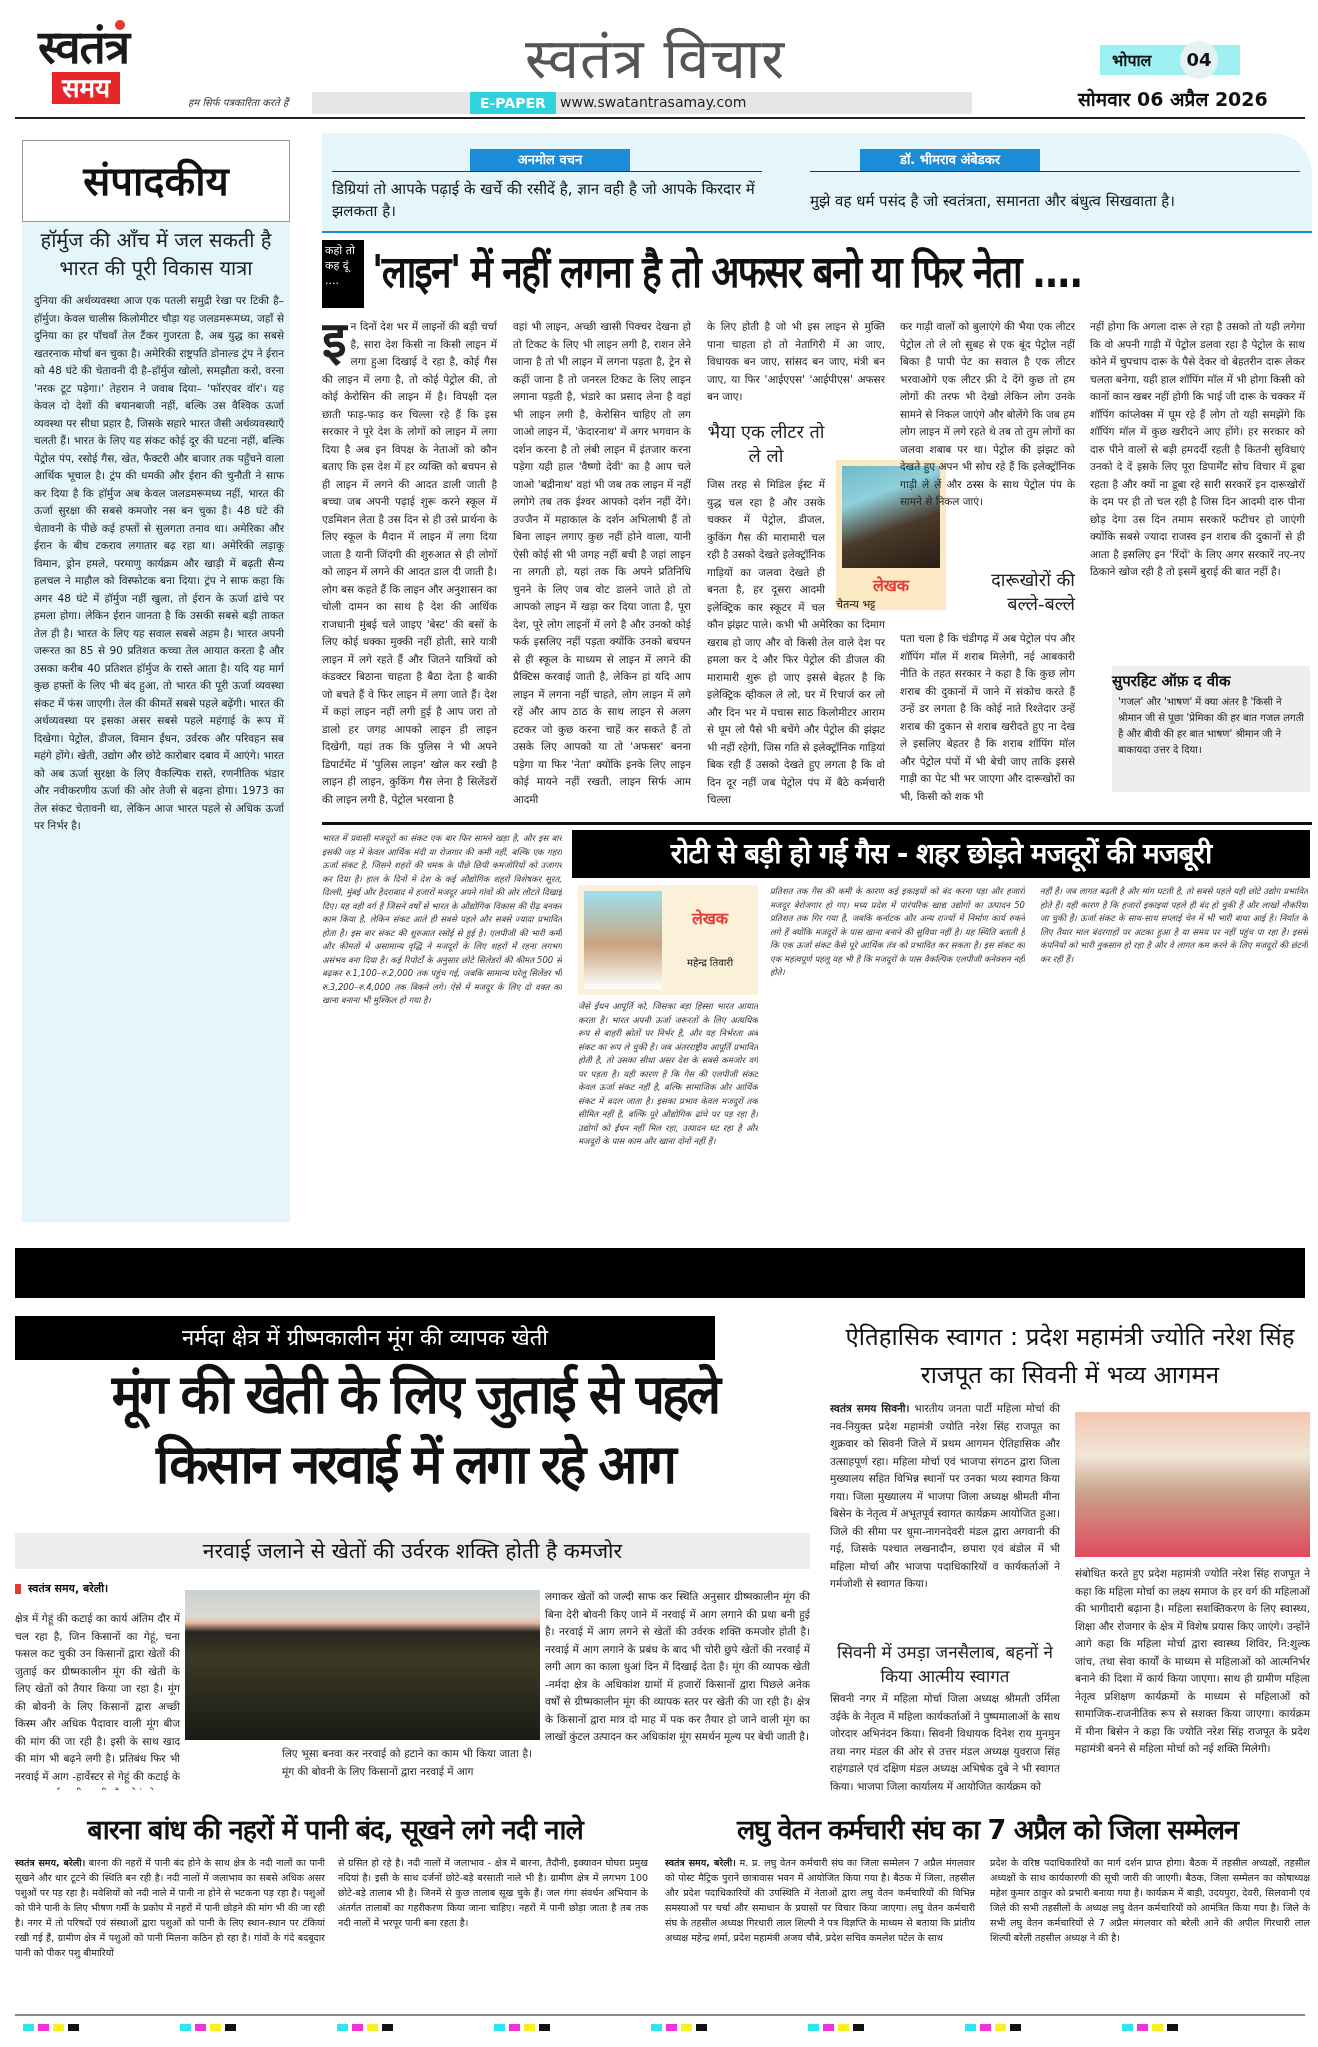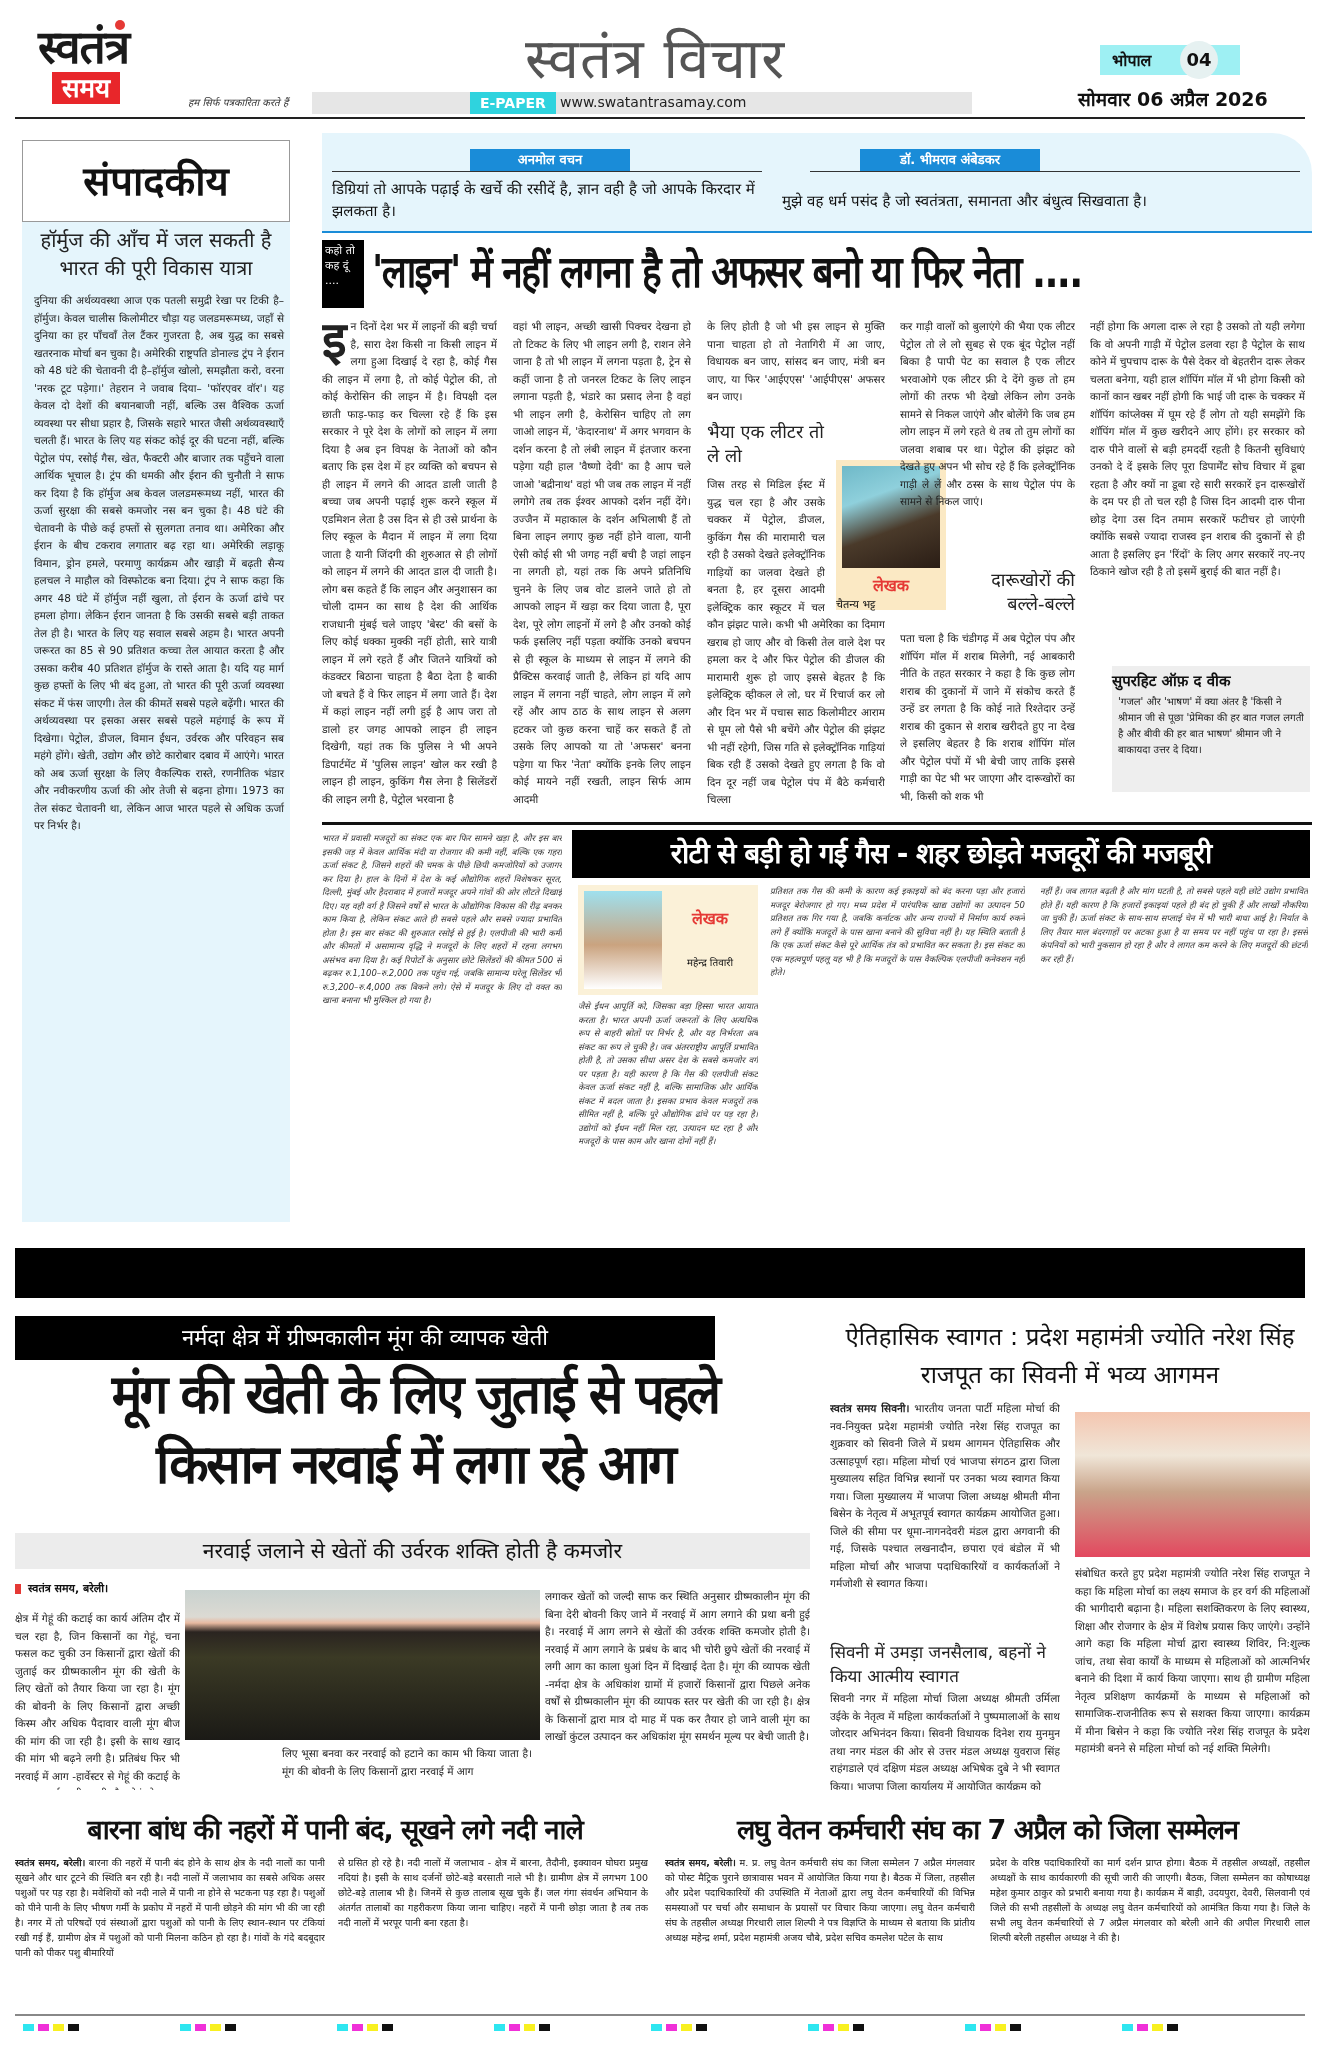--- a/index.html
+++ b/index.html
@@ -27,21 +27,21 @@
 
 .quote-panel{left:322px;top:133px;width:990px;height:100px;background:#e5f5fc;border-radius:0 40px 0 0;border-bottom:2px solid #1a8cd8}
 .q-tag{top:149px;height:22px;background:#1a8cd8;color:#fff;font-weight:bold;font-size:13px;line-height:22px;text-align:center}
 .q-line{top:171px;height:1px;background:#333}
 .q-text{font-size:15px;line-height:22px;color:#111}
 
 .kaho{left:322px;top:240px;width:42px;height:68px;background:#000;color:#fff;font-size:11px;line-height:15px;padding:3px}
 .big-head{left:372px;top:240px;font-family:"DejaVu Sans",sans-serif;font-weight:bold;font-size:44px;letter-spacing:-2px;line-height:64px;transform:scaleX(.84);transform-origin:left}
 .col{font-size:10.5px;line-height:17.5px;text-align:justify;color:#222;position:absolute}
 .drop{float:left;font-size:50px;line-height:44px;margin-right:4px;font-weight:bold}
-.sub-head{font-size:18px;line-height:24px;color:#222}
+.sub-head{font-size:18px;line-height:24px;text-align:center;color:#222}
 .photo{background:linear-gradient(160deg,#6fb9c8 0%,#8fd0dc 30%,#4a3a2a 60%,#2a1d15 100%)}
 .lekhak{color:#e53935;font-weight:bold;font-size:16px;text-align:center}
 .super-box{left:1112px;top:666px;width:198px;height:126px;background:#eeeeee}
 .rule{height:3px;background:#111}
 .black-band{background:#000;color:#fff}
 .small{font-size:8.5px;line-height:13.5px;font-style:italic;text-align:justify;color:#333;position:absolute}
 .cmyk{position:absolute;top:2024px;display:flex;gap:4px}
 .cmyk span{width:11px;height:7px;display:block}
 </style>
 </head>
@@ -67,21 +67,21 @@
 <div class="abs edit-box">संपादकीय</div>
 <div class="abs edit-head">हॉर्मुज की आँच में जल सकती है भारत की पूरी विकास यात्रा</div>
 <div class="abs edit-body">दुनिया की अर्थव्यवस्था आज एक पतली समुद्री रेखा पर टिकी है–हॉर्मुज। केवल चालीस किलोमीटर चौड़ा यह जलडमरूमध्य, जहाँ से दुनिया का हर पाँचवाँ तेल टैंकर गुजरता है, अब युद्ध का सबसे खतरनाक मोर्चा बन चुका है। अमेरिकी राष्ट्रपति डोनाल्ड ट्रंप ने ईरान को 48 घंटे की चेतावनी दी है–हॉर्मुज खोलो, समझौता करो, वरना 'नरक टूट पड़ेगा।' तेहरान ने जवाब दिया– 'फॉरएवर वॉर'। यह केवल दो देशों की बयानबाजी नहीं, बल्कि उस वैश्विक ऊर्जा व्यवस्था पर सीधा प्रहार है, जिसके सहारे भारत जैसी अर्थव्यवस्थाएँ चलती हैं। भारत के लिए यह संकट कोई दूर की घटना नहीं, बल्कि पेट्रोल पंप, रसोई गैस, खेत, फैक्टरी और बाजार तक पहुँचने वाला आर्थिक भूचाल है। ट्रंप की धमकी और ईरान की चुनौती ने साफ कर दिया है कि हॉर्मुज अब केवल जलडमरूमध्य नहीं, भारत की ऊर्जा सुरक्षा की सबसे कमजोर नस बन चुका है। 48 घंटे की चेतावनी के पीछे कई हफ्तों से सुलगता तनाव था। अमेरिका और ईरान के बीच टकराव लगातार बढ़ रहा था। अमेरिकी लड़ाकू विमान, ड्रोन हमले, परमाणु कार्यक्रम और खाड़ी में बढ़ती सैन्य हलचल ने माहौल को विस्फोटक बना दिया। ट्रंप ने साफ कहा कि अगर 48 घंटे में हॉर्मुज नहीं खुला, तो ईरान के ऊर्जा ढांचे पर हमला होगा। लेकिन ईरान जानता है कि उसकी सबसे बड़ी ताकत तेल ही है। भारत के लिए यह सवाल सबसे अहम है। भारत अपनी जरूरत का 85 से 90 प्रतिशत कच्चा तेल आयात करता है और उसका करीब 40 प्रतिशत हॉर्मुज के रास्ते आता है। यदि यह मार्ग कुछ हफ्तों के लिए भी बंद हुआ, तो भारत की पूरी ऊर्जा व्यवस्था संकट में फंस जाएगी। तेल की कीमतें सबसे पहले बढ़ेंगी। भारत की अर्थव्यवस्था पर इसका असर सबसे पहले महंगाई के रूप में दिखेगा। पेट्रोल, डीजल, विमान ईंधन, उर्वरक और परिवहन सब महंगे होंगे। खेती, उद्योग और छोटे कारोबार दबाव में आएंगे। भारत को अब ऊर्जा सुरक्षा के लिए वैकल्पिक रास्ते, रणनीतिक भंडार और नवीकरणीय ऊर्जा की ओर तेजी से बढ़ना होगा। 1973 का तेल संकट चेतावनी था, लेकिन आज भारत पहले से अधिक ऊर्जा पर निर्भर है।</div>
 
 <div class="abs quote-panel"></div>
 <div class="abs q-line" style="left:332px;width:430px"></div>
 <div class="abs q-tag" style="left:470px;width:160px">अनमोल वचन</div>
 <div class="abs q-text" style="left:332px;top:178px;width:440px">डिग्रियां तो आपके पढ़ाई के खर्चे की रसीदें है, ज्ञान वही है जो आपके किरदार में झलकता है।</div>
 <div class="abs q-line" style="left:810px;width:490px"></div>
 <div class="abs q-tag" style="left:860px;width:180px">डॉ. भीमराव अंबेडकर</div>
-<div class="abs q-text" style="left:782px;top:190px;width:500px">मुझे वह धर्म पसंद है जो स्वतंत्रता, समानता और बंधुत्व सिखवाता है।</div>
+<div class="abs q-text" style="left:810px;top:190px;width:500px">मुझे वह धर्म पसंद है जो स्वतंत्रता, समानता और बंधुत्व सिखवाता है।</div>
 
 <div class="abs kaho">कहो तो कह दूं ....</div>
 <div class="abs big-head">'लाइन' में नहीं लगना है तो अफसर बनो या फिर नेता ....</div>
 
 <div class="col" style="left:322px;top:318px;width:175px;height:490px;overflow:hidden">
   <span class="drop">इ</span><span>न दिनों देश भर में लाइनों की बड़ी चर्चा है, सारा देश किसी ना किसी लाइन में लगा हुआ दिखाई दे रहा है, कोई गैस की लाइन में लगा है, तो कोई पेट्रोल की, तो कोई केरोसिन की लाइन में है। विपक्षी दल छाती फाड़-फाड़ कर चिल्ला रहे हैं कि इस सरकार ने पूरे देश के लोगों को लाइन में लगा दिया है अब इन विपक्ष के नेताओं को कौन बताए कि इस देश में हर व्यक्ति को बचपन से ही लाइन में लगने की आदत डाली जाती है बच्चा जब अपनी पढ़ाई शुरू करने स्कूल में एडमिशन लेता है उस दिन से ही उसे प्रार्थना के लिए स्कूल के मैदान में लाइन में लगा दिया जाता है यानी जिंदगी की शुरुआत से ही लोगों को लाइन में लगने की आदत डाल दी जाती है। लोग बस कहते हैं कि लाइन और अनुशासन का चोली दामन का साथ है देश की आर्थिक राजधानी मुंबई चले जाइए 'बेस्ट' की बसों के लिए कोई धक्का मुक्की नहीं होती, सारे यात्री लाइन में लगे रहते हैं और जितने यात्रियों को कंडक्टर बिठाना चाहता है बैठा देता है बाकी जो बचते हैं वे फिर लाइन में लगा जाते हैं। देश में कहां लाइन नहीं लगी हुई है आप जरा तो डालो हर जगह आपको लाइन ही लाइन दिखेगी, यहां तक कि पुलिस ने भी अपने डिपार्टमेंट में 'पुलिस लाइन' खोल कर रखी है लाइन ही लाइन, कुकिंग गैस लेना है सिलेंडरों की लाइन लगी है, पेट्रोल भरवाना है</span>
 </div>
 <div class="col" style="left:513px;top:318px;width:178px;height:490px;overflow:hidden">वहां भी लाइन, अच्छी खासी पिक्चर देखना हो तो टिकट के लिए भी लाइन लगी है, राशन लेने जाना है तो भी लाइन में लगना पड़ता है, ट्रेन से कहीं जाना है तो जनरल टिकट के लिए लाइन लगाना पड़ती है, भंडारे का प्रसाद लेना है वहां भी लाइन लगी है, केरोसिन चाहिए तो लग जाओ लाइन में, 'केदारनाथ' में अगर भगवान के दर्शन करना है तो लंबी लाइन में इंतजार करना पड़ेगा यही हाल 'वैष्णो देवी' का है आप चले जाओ 'बद्रीनाथ' वहां भी जब तक लाइन में नहीं लगोगे तब तक ईश्वर आपको दर्शन नहीं देंगे। उज्जैन में महाकाल के दर्शन अभिलाषी हैं तो बिना लाइन लगाए कुछ नहीं होने वाला, यानी ऐसी कोई सी भी जगह नहीं बची है जहां लाइन ना लगती हो, यहां तक कि अपने प्रतिनिधि चुनने के लिए जब वोट डालने जाते हो तो आपको लाइन में खड़ा कर दिया जाता है, पूरा देश, पूरे लोग लाइनों में लगे है और उनको कोई फर्क इसलिए नहीं पड़ता क्योंकि उनको बचपन से ही स्कूल के माध्यम से लाइन में लगने की प्रैक्टिस करवाई जाती है, लेकिन हां यदि आप लाइन में लगना नहीं चाहते, लोग लाइन में लगे रहें और आप ठाठ के साथ लाइन से अलग हटकर जो कुछ करना चाहें कर सकते हैं तो उसके लिए आपको या तो 'अफसर' बनना पड़ेगा या फिर 'नेता' क्योंकि इनके लिए लाइन कोई मायने नहीं रखती, लाइन सिर्फ आम आदमी</div>
 <div class="col" style="left:707px;top:318px;width:178px;height:90px;overflow:hidden">के लिए होती है जो भी इस लाइन से मुक्ति पाना चाहता हो तो नेतागिरी में आ जाए, विधायक बन जाए, सांसद बन जाए, मंत्री बन जाए, या फिर 'आईएएस' 'आईपीएस' अफसर बन जाए।</div>
 <div class="abs sub-head" style="left:707px;top:420px;width:118px">भैया एक लीटर तो ले लो</div>

